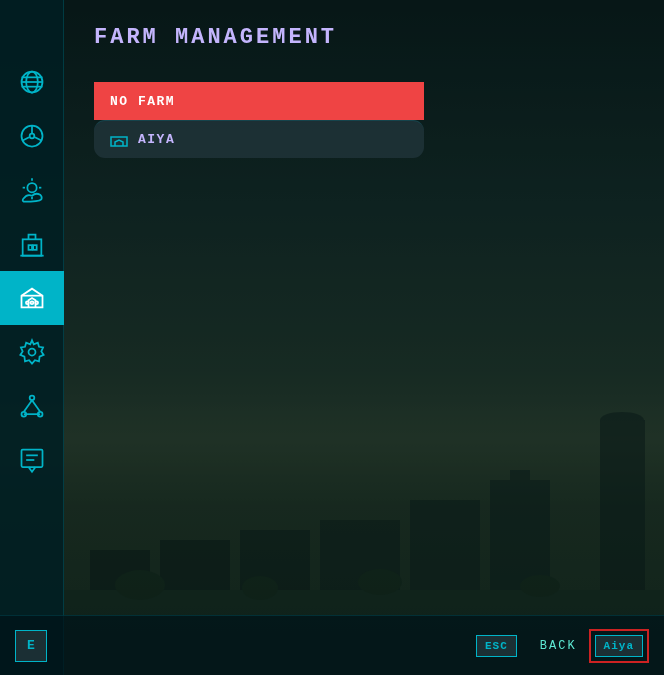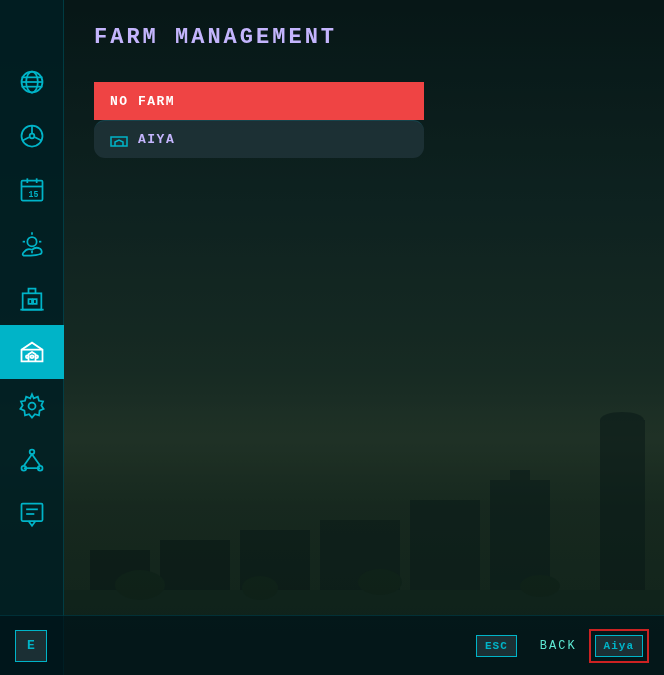--- a/index.html
+++ b/index.html
@@ -274,29 +274,20 @@
   <div class="sidebar-item">
     <svg viewBox="0 0 24 24">
       <circle cx="12" cy="12" r="9"></circle>
       <circle cx="12" cy="12" r="2"></circle>
       <line x1="12" y1="3" x2="12" y2="10"></line>
       <line x1="3.5" y1="16" x2="9.5" y2="13"></line>
       <line x1="20.5" y1="16" x2="14.5" y2="13"></line>
     </svg>
   </div>
 
-  <div class="sidebar-item">
-    <svg viewBox="0 0 24 24">
-      <rect x="3" y="4" width="18" height="17" rx="1"></rect>
-      <line x1="3" y1="9" x2="21" y2="9"></line>
-      <line x1="8" y1="2" x2="8" y2="6"></line>
-      <line x1="16" y1="2" x2="16" y2="6"></line>
-      <text x="9" y="18" font-size="7" fill="#00b4c8" stroke="none" font-weight="bold">15</text>
-    </svg>
-  </div>
 
   <div class="sidebar-item">
     <svg viewBox="0 0 24 24">
       <circle cx="12" cy="10" r="4"></circle>
       <line x1="12" y1="2" x2="12" y2="4"></line>
       <line x1="12" y1="18" x2="12" y2="20"></line>
       <line x1="4" y1="10" x2="6" y2="10"></line>
       <line x1="18" y1="10" x2="20" y2="10"></line>
       <path d="M5 19 Q8 15 12 17 Q15 14 19 16 Q21 18 20 20 Q18 22 5 22 Q3 21 5 19Z"></path>
     </svg>

